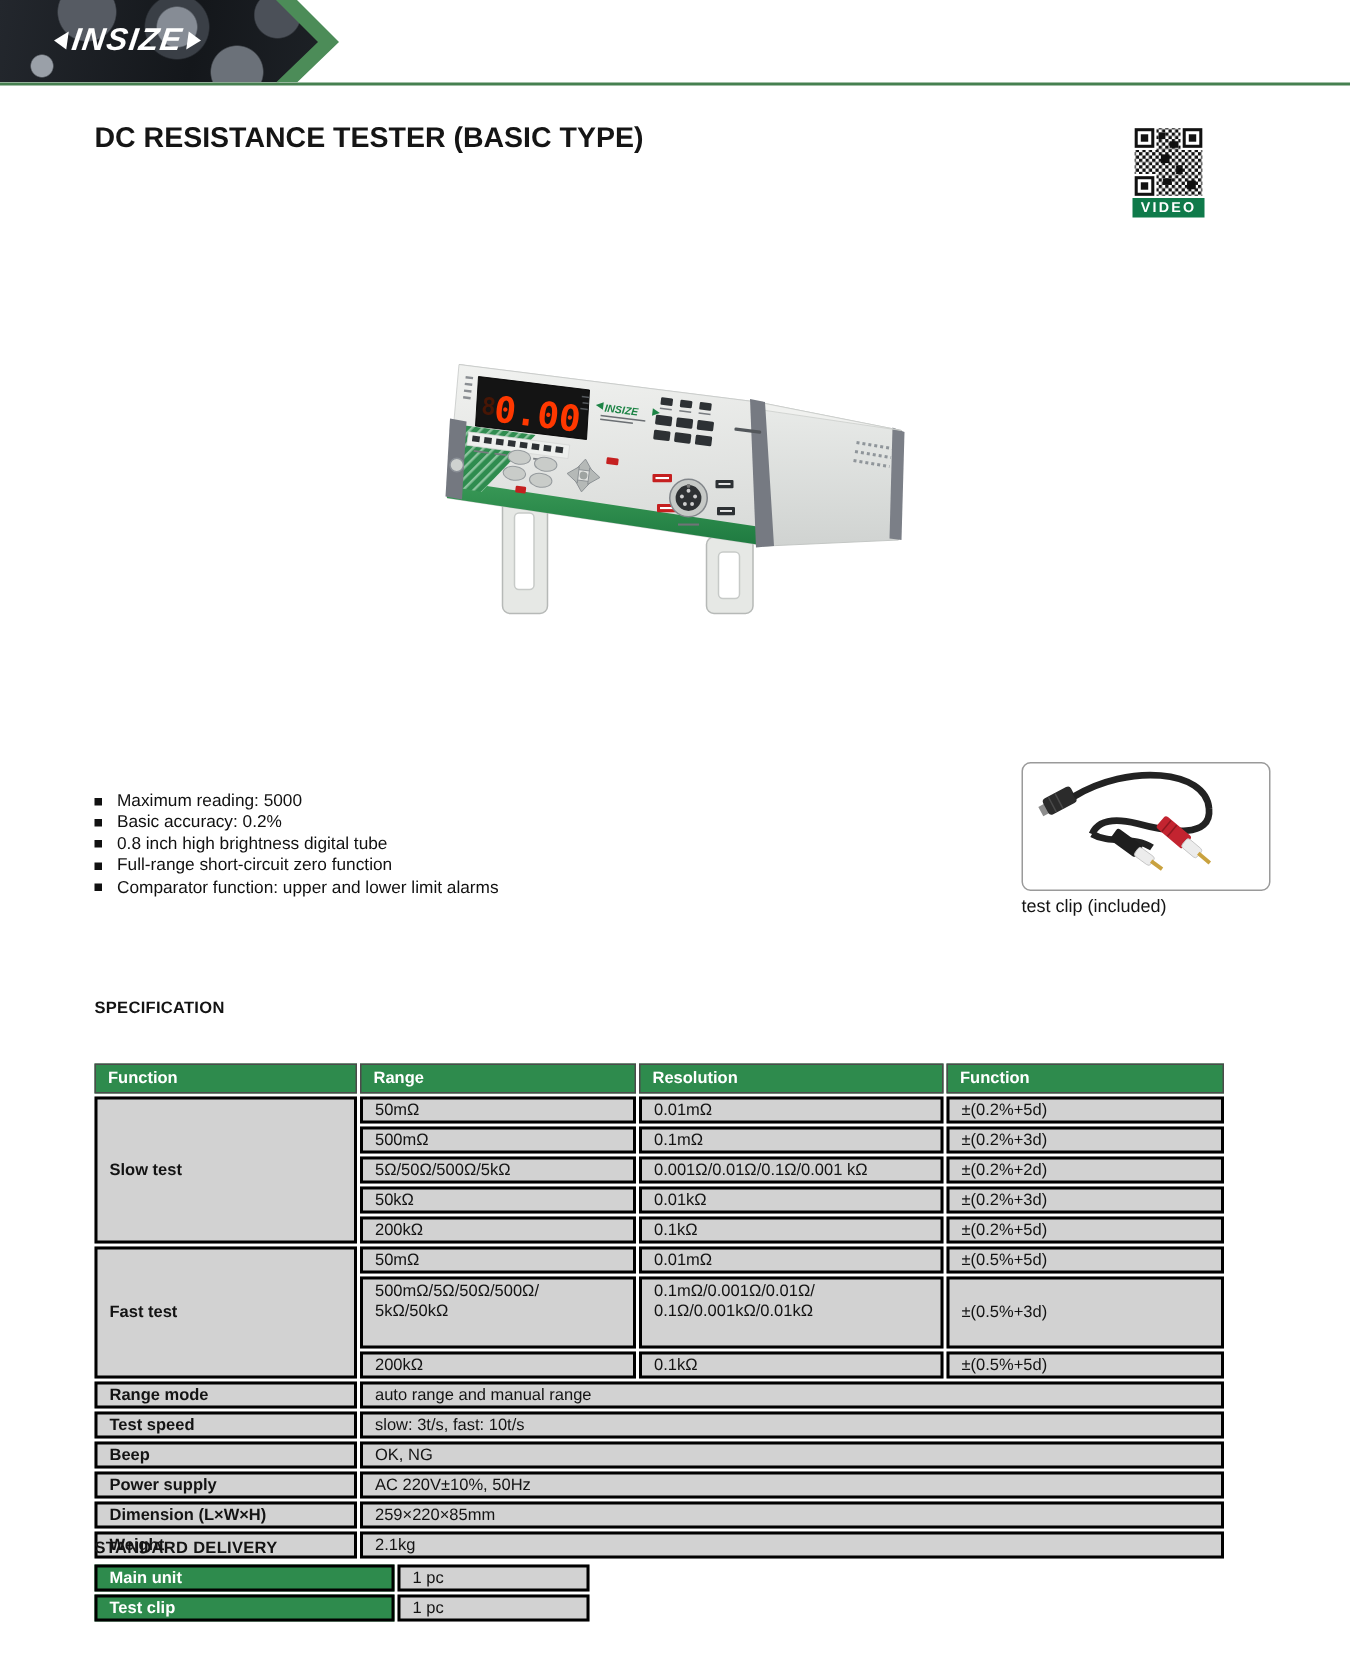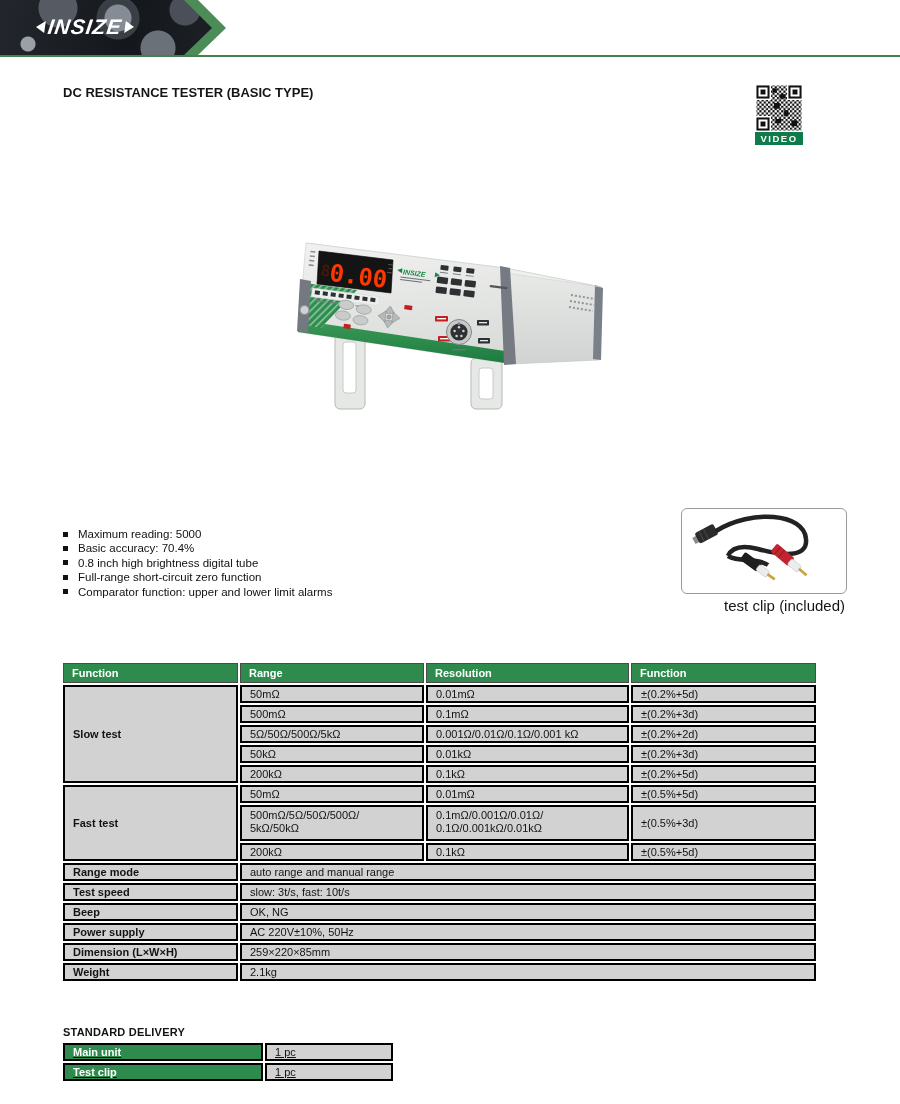--- a/index.html
+++ b/index.html
@@ -21,58 +21,58 @@
   .brand-logo{position:absolute;left:36px;top:15px;transform:skewX(-8deg);
     color:#fff;font-weight:bold;font-style:italic;font-size:21px;letter-spacing:1px;
     display:flex;align-items:center;gap:3px;}
   .tri-l{width:0;height:0;border-top:6px solid transparent;border-bottom:6px solid transparent;
     border-right:9px solid #fff;}
   .tri-r{width:0;height:0;border-top:6px solid transparent;border-bottom:6px solid transparent;
     border-left:9px solid #fff;}
   .header-line{position:absolute;left:0;top:55px;width:900px;height:2px;background:#468050;}
 
   
-  .title{position:absolute;left:63px;top:82px;font-size:13px;font-weight:bold;
+  .title{position:absolute;left:63px;top:82px;font-size:19px;font-weight:bold;
     line-height:21px;color:#151515;}
 
   
   .qr{position:absolute;left:755px;top:84px;width:48px;}
   .qr svg{display:block;}
   .video-badge{margin-top:0px;background:#0f7a4a;color:#fff;text-align:center;
     font-size:9.5px;font-weight:bold;letter-spacing:1.5px;height:13px;line-height:13px;}
 
   
   .device{position:absolute;left:283px;top:231px;width:335px;height:195px;}
 
   
   .features{position:absolute;left:63px;top:527px;font-size:11.5px;line-height:14.4px;}
   .features ul{list-style:none;margin:0;padding:0;}
   .features li{position:relative;padding-left:15px;}
   .features .sq{position:absolute;left:0;top:4.5px;width:5px;height:5px;background:#111;}
 
   
   .clip-box{position:absolute;left:681px;top:508px;width:164px;height:84px;background:#fff;
     border:1px solid #9a9a9a;border-radius:6px;overflow:hidden;}
-  .clip-caption{position:absolute;left:681px;top:597px;width:164px;text-align:right;
-    font-size:15px;color:#151515;}
+  .clip-caption{position:absolute;left:681px;top:597px;width:164px;text-align:left;
+    font-size:12px;color:#151515;}
 
   
   .sec-heading{position:absolute;font-size:11px;font-weight:bold;color:#131313;letter-spacing:0.2px;}
 
   
   table.spec{position:absolute;border-collapse:separate;border-spacing:2px;font-size:11px;}
   table.spec th{background:#2e8b4d;color:#fff;text-align:left;font-weight:bold;
     padding:3px 8px;border:1px solid #4b4b4b;font-size:11px;}
   table.spec td{background:#d2d2d2;border:2px solid #000000;padding:1px 8px;
     color:#131313;vertical-align:middle;}
   table.spec td.fn{font-weight:bold;}
-  table.spec td.pre{white-space:pre-line;line-height:13px;padding-top:2px;padding-bottom:4px;}
+  table.spec td.pre{white-space:pre-line;line-height:13px;padding-top:2px;padding-bottom:16px;}
   table.delivery td.green-cell{background:#2e8b4d;color:#fff;font-weight:bold;}
-  #spec-table{left:61px;top:661px;}
-  #delivery-table{left:61px;top:1041px;text-decoration:underline;}
+  #spec-table{left:61px;top:707px;}
+  #delivery-table{left:61px;top:1041px;}
 </style>
 </head>
 <body>
 
 <div class="page">
 
   <div class="header-photo">
     <div class="brand-logo">
       <span class="tri-l"></span>
         <span>INSIZE</span>
@@ -249,21 +249,21 @@
           <circle cx="173.6" cy="105" r="1.3" fill="#cfcfcf"></circle>
         <circle cx="178.4" cy="105" r="1.3" fill="#cfcfcf"></circle>
         <rect x="169" y="118" width="14" height="1.4" fill="#6f7377"></rect>
       </g>
     </svg>
   </div>
 
   <div class="features">
     <ul>
       <li><span class="sq"></span><span>Maximum reading: 5000</span></li>
-      <li><span class="sq"></span><span>Basic accuracy: 70.4%</span></li>
+      <li><span class="sq"></span><span>Basic accuracy: 0.2%</span></li>
       <li><span class="sq"></span><span>0.8 inch high brightness digital tube</span></li>
       <li><span class="sq"></span><span>Full-range short-circuit zero function</span></li>
       <li><span class="sq"></span><span>Comparator function: upper and lower limit alarms</span></li>
     </ul>
   </div>
 
   <div class="clip-box">
     <svg width="162" height="82" viewBox="0 0 162 82">
       <g transform="rotate(-28 28 24)">
         <rect x="10" y="20" width="5" height="7" fill="#8d8d8d"></rect>

